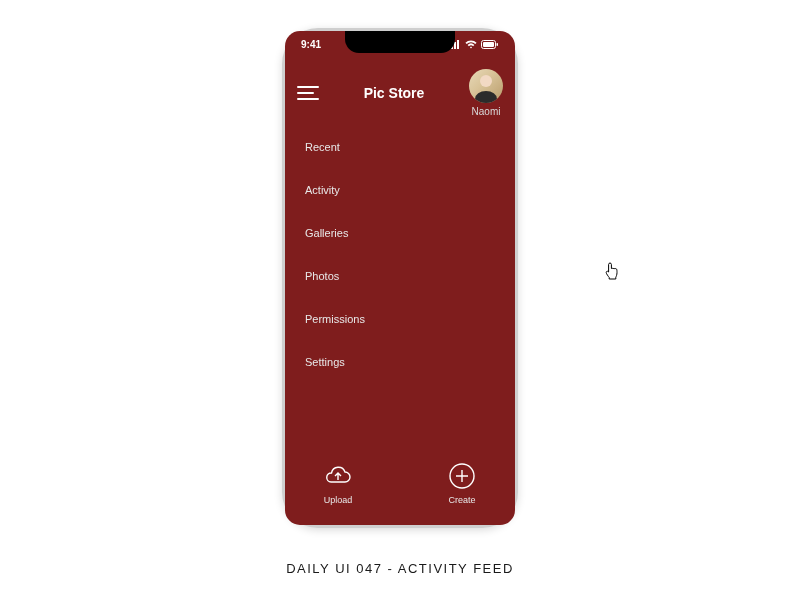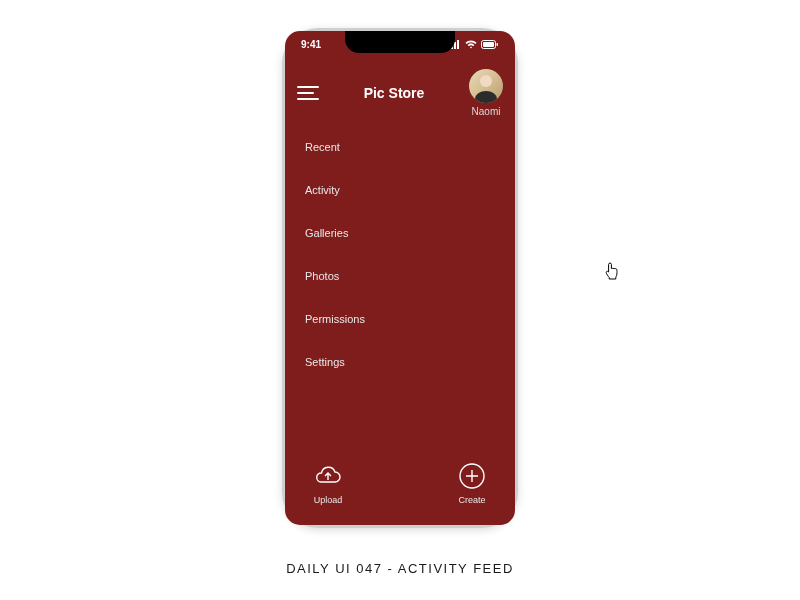--- a/index.html
+++ b/index.html
@@ -138,21 +138,21 @@
     color: #e8e8e8;
     cursor: pointer;
   }
   .bottom-actions {
     position: absolute;
     bottom: 20px;
     left: 0;
     right: 0;
     display: flex;
     justify-content: space-between;
-    padding: 0 28px;
+    padding: 0 38px;
   }
   .action {
     display: flex;
     flex-direction: column;
     align-items: center;
     gap: 4px;
     cursor: pointer;
   }
   .action-label {
     font-size: 9px;

